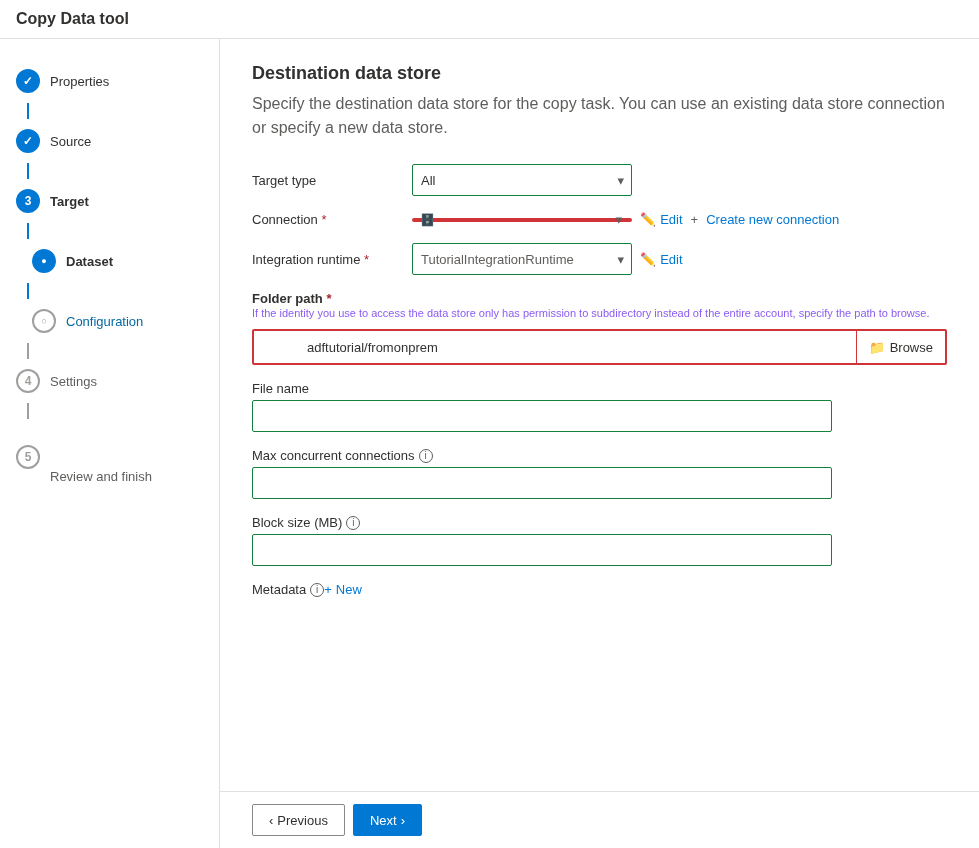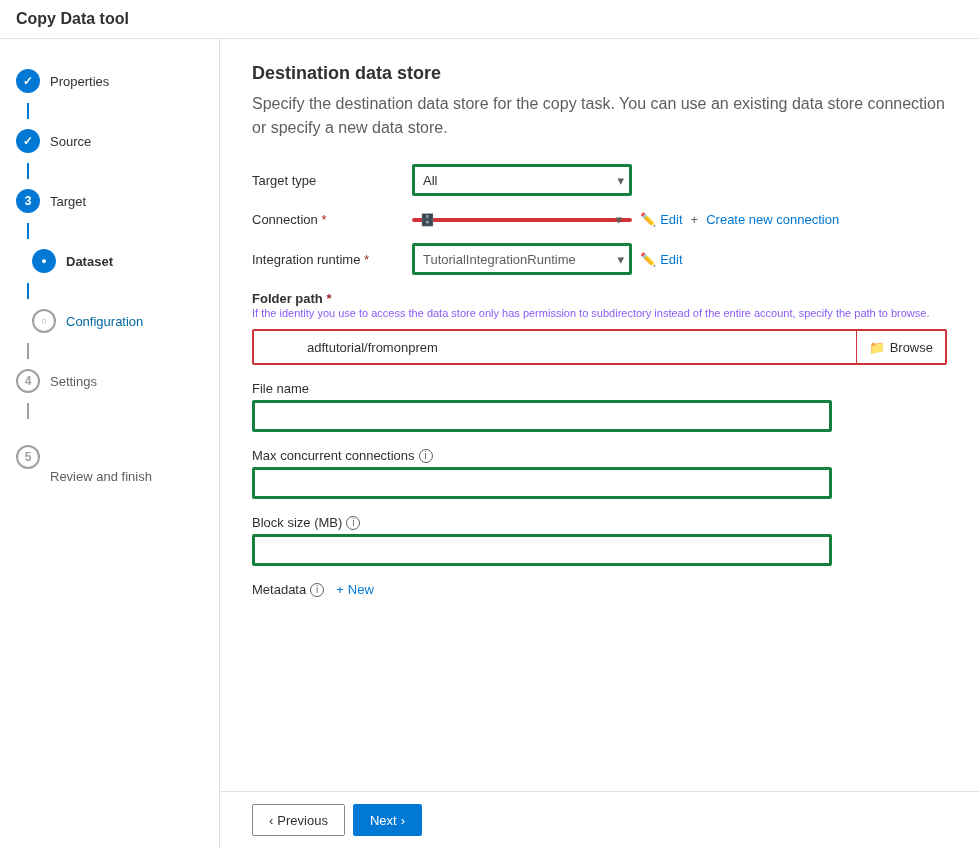--- a/index.html
+++ b/index.html
@@ -27,21 +27,21 @@
     .section-title { font-size: 18px; font-weight: 600; margin-bottom: 8px; color: #323130; }
     .section-desc { font-size: 16px; color: #605e5c; margin-bottom: 24px; line-height: 1.5; }
 
     .form-row { display: flex; align-items: center; margin-bottom: 16px; }
     .form-label { width: 160px; font-size: 13px; color: #323130; flex-shrink: 0; }
     .form-label.required::after { content: ' *'; color: #a4262c; }
     .form-control { flex: 1; }
 
     select, input[type="text"] {
       height: 32px;
-      border: 3px solid #15803d;
+      border: 1px solid #15803d;
       border-radius: 2px;
       padding: 0 8px;
       font-size: 13px;
       color: #323130;
       background: #fff;
       outline: none;
       width: 100%;
     }
 
     .select-wrapper { position: relative; display: inline-flex; align-items: center; width: 220px; }
@@ -63,21 +63,21 @@
     .folder-path-label span.req { color: #a4262c; }
     .folder-path-hint { font-size: 11px; color: #8b5cf6; margin-bottom: 8px; line-height: 1.4; }
     .folder-path-input-row { display: flex; align-items: center; gap: 0; border: 2px solid #d13438; border-radius: 2px; }
     .folder-path-input-row input { border: none; outline: none; flex: 1; height: 32px; padding: 0 8px; font-size: 13px; margin-left: 45px; }
     .browse-btn { display: flex; align-items: center; gap: 4px; padding: 0 12px; height: 32px; background: #fff; border: none; border-left: 1px solid #d13438; cursor: pointer; font-size: 13px; color: #323130; white-space: nowrap; }
 
     .field-section { margin-bottom: 16px; }
     .field-label { font-size: 13px; margin-bottom: 4px; display: flex; align-items: center; gap: 4px; }
     .info-icon { width: 14px; height: 14px; border-radius: 50%; border: 1px solid #605e5c; display: inline-flex; align-items: center; justify-content: center; font-size: 10px; color: #605e5c; cursor: help; flex-shrink: 0; }
 
-    .metadata-row { display: flex; align-items: flex-end; gap: 12px; }
+    .metadata-row { display: flex; align-items: flex-end; gap: 0; }
     .new-btn { display: flex; align-items: center; gap: 4px; color: #0078d4; cursor: pointer; font-size: 13px; background: none; border: none; padding: 0; }
 
     
     .footer { padding: 12px 32px; border-top: 1px solid #e0e0e0; display: flex; gap: 8px; align-items: center; background: #fff; }
     .btn-default { height: 32px; padding: 0 16px; border: 1px solid #8a8886; background: #fff; font-size: 13px; cursor: pointer; border-radius: 2px; color: #323130; display: flex; align-items: center; gap: 4px; }
     .btn-primary { height: 32px; padding: 0 16px; border: 1px solid #0078d4; background: #0078d4; font-size: 13px; cursor: pointer; border-radius: 2px; color: #fff; display: flex; align-items: center; gap: 4px; }
   </style>
 </head>
 <body>
 
@@ -94,21 +94,21 @@
     <div class="sidebar-connector"></div>
 
     <div class="sidebar-item completed">
       <div class="step-circle">✓</div>
       <span class="step-label">Source</span>
     </div>
     <div class="sidebar-connector"></div>
 
     <div class="sidebar-item active-step">
       <div class="step-circle">3</div>
-      <span class="step-label" style="font-weight:400;">Target</span>
+      <span class="step-label" style="font-weight:700;">Target</span>
     </div>
     <div class="sidebar-connector"></div>
 
     <div class="sidebar-item" style="padding-left: 32px;">
       <div class="step-circle" style="background:#0078d4;border-color:#0078d4;color:#fff;font-size:9px;">●</div>
       <span class="step-label" style="font-weight:700;">Dataset</span>
     </div>
     <div class="sidebar-connector"></div>
 
     <div class="sidebar-item" style="padding-left: 32px;">

